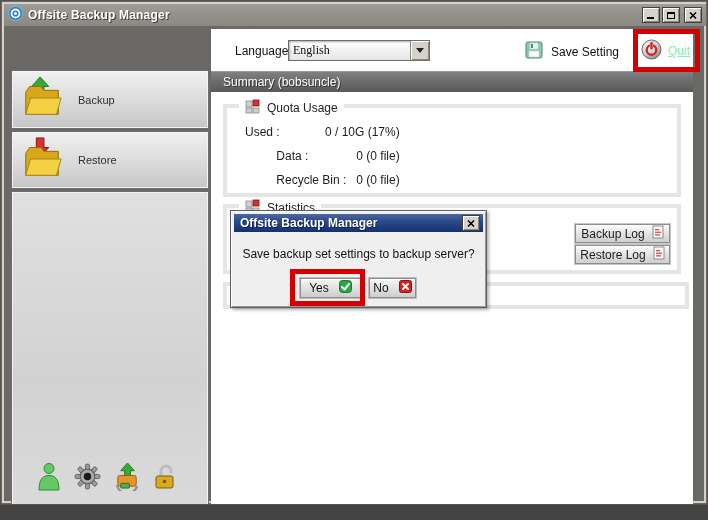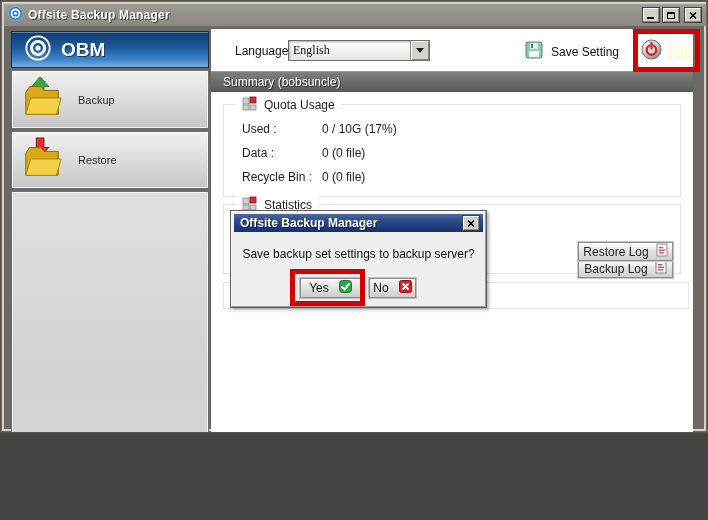--- a/index.html
+++ b/index.html
@@ -1,17 +1,17 @@
 <!DOCTYPE html>
 <html><head>
 <meta charset="utf-8">
 <style>
   html,body{margin:0;padding:0;}
   body{font-family:"Liberation Sans",sans-serif;font-size:12px;color:#111;background:#444;}
-  #window{position:relative;width:708px;height:433px;background:#6b6966;overflow:hidden;
+  #window{position:relative;width:708px;height:505px;background:#6b6966;overflow:hidden;
           border:1px solid #56534f;box-sizing:border-box;}
   .frame-light{position:absolute;inset:1px;border:2px solid #d5d1c9;pointer-events:none;z-index:0;}
 
   
   .titlebar{position:absolute;left:3px;top:3px;width:702px;height:22px;
     background:linear-gradient(180deg,#a09c96 0%,#95918b 45%,#8c8882 100%);
     display:flex;align-items:center;padding:0 4px;box-sizing:border-box;z-index:2;}
   .titlebar .title{color:#fff;font-weight:bold;font-size:12px;margin-left:5px;
     text-shadow:1px 1px 0 rgba(40,40,40,.8);letter-spacing:.2px;}
   .win-controls{margin-left:auto;display:flex;gap:2px;}
@@ -46,42 +46,42 @@
     border:1px solid #6f6f6f;box-sizing:border-box;display:flex;cursor:pointer;
     box-shadow:inset 1px 1px 2px #adadad;background:linear-gradient(180deg,#ffffff,#e6e6e6);}
   .combo .value{flex:1;padding:2px 4px;font-family:Liberation Serif, serif;}
   .combo .arrow-btn{width:18px;background:#d6d2ca;border-left:1px solid #8a8680;
     box-shadow:inset 1px 1px 0 #fff, inset -1px -1px 0 #8a8680;
     display:flex;align-items:center;justify-content:center;}
   .tri-down{width:0;height:0;border-left:4px solid transparent;border-right:4px solid transparent;
     border-top:5px solid #222;}
   .save-group{position:absolute;left:524px;top:40px;display:flex;align-items:center;gap:8px;z-index:2;cursor:pointer;}
   .quit-group{position:absolute;left:640px;top:38px;display:flex;align-items:center;gap:6px;z-index:2;cursor:pointer;}
-  .quit-group .qlbl{text-decoration:underline;color:#fef9c3;}
+  .quit-group .qlbl{text-decoration:underline;color:#86efac;}
 
   .summary-bar{position:absolute;left:210px;top:70px;width:482px;height:21px;z-index:2;
     background:linear-gradient(180deg,#828282 0%,#6c6c6c 50%,#595959 100%);
     box-shadow:inset 0 1px 0 #9a9a9a;display:flex;align-items:center;padding-left:12px;box-sizing:border-box;}
   .summary-bar span{color:#fff;text-shadow:1px 1px 0 rgba(30,30,30,.7);}
 
-  .fieldset{position:absolute;border:1px solid #e5e5e5;box-sizing:border-box;z-index:2;}
+  .fieldset{position:absolute;border:4px solid #e5e5e5;box-sizing:border-box;z-index:2;}
   .fs-quota{left:222px;top:103px;width:458px;height:93px;}
   .fs-stats{left:222px;top:203px;width:458px;height:70px;}
   .fs-empty{left:222px;top:281px;width:466px;height:27px;}
   .legend{position:absolute;top:-9px;left:12px;background:#fff;padding:0 6px;
     display:flex;align-items:center;gap:7px;color:#222;}
   .quota-rows{position:absolute;left:18px;top:12px;}
-  .qrow{display:flex;height:24px;align-items:center;}
+  .qrow{display:flex;height:24px;align-items:center;justify-content:flex-end;}
   .qrow .ql{width:80px;color:#1c1c1c;}
   .qrow .qv{color:#1c1c1c;}
   .log-btn{position:absolute;right:7px;width:95px;height:19px;box-sizing:border-box;cursor:pointer;
     background:linear-gradient(180deg,#fdfdfd 0%,#e3e3e3 50%,#cfcfcf 100%);
     border:1px solid #8d8d8d;box-shadow:0 0 0 1px #c7c7c7, inset 0 1px 0 #fff;
     display:flex;align-items:center;justify-content:center;gap:7px;color:#1c1c1c;}
-  .log-btn.b1{top:16px;margin-top:38px;} .log-btn.b2{top:37px;}
+  .log-btn.b1{top:16px;} .log-btn.b2{top:37px;}
 
   
   .dialog{position:absolute;left:229px;top:209px;width:257px;height:98px;z-index:10;
     background:#efefef;border:1px solid #5e5e5e;box-sizing:border-box;padding:3px;
     box-shadow:inset 1px 1px 0 #fbfbfb, inset -1px -1px 0 #979797, 2px 2px 3px rgba(0,0,0,.3);}
   .dlg-titlebar{height:18px;background:linear-gradient(180deg,#4c699f 0%,#2c4a8c 40%,#16306e 100%);
     display:flex;align-items:center;padding:0 3px 0 6px;}
   .dlg-titlebar .dtitle{color:#fff;font-weight:bold;font-size:12px;text-shadow:1px 1px 0 rgba(0,0,30,.5);}
   .dlg-close{margin-left:auto;width:16px;height:14px;background:#d6d2ca;border:1px solid #404040;
     box-shadow:inset 1px 1px 0 #fff, inset -1px -1px 0 #8a8680;
@@ -127,30 +127,20 @@
           </svg>
       </div>
       <div class="win-btn close">
         <svg width="8" height="7" viewBox="0 0 8 7">
             <path d="M1 0.5 L7 6.5 M7 0.5 L1 6.5" stroke="#000" stroke-width="1.5"></path>
           </svg>
       </div>
     </div>
   </div>
 
-  <div class="panel obm-panel">
-    <span>
-      <svg width="28" height="28" viewBox="0 0 30 30">
-        <circle cx="15" cy="15" r="12.5" fill="none" stroke="#fff" stroke-width="2"></circle>
-        <circle cx="15" cy="15" r="7" fill="none" stroke="#fff" stroke-width="3.2"></circle>
-        <circle cx="15" cy="15" r="2.8" fill="#fff"></circle>
-      </svg>
-    </span>
-    <span class="obm-text">OBM</span>
-  </div>
 
   <div class="panel side-btn backup-panel">
     <span>
       <svg width="44" height="44" viewBox="0 0 46 46">
         <path d="M20 1 L29 11 H24 V21 H16 V11 H11 Z" fill="#38a838" stroke="#1e7a1e" stroke-width="1"></path>
         <path d="M5 17 L9 11 H21 L24 15 H39 V40 H5 Z" fill="#d8a81a" stroke="#8a6c08" stroke-width="1"></path>
         <path d="M5 40 L10 23 H42 L37 40 Z" fill="#f4d044" stroke="#a8841a" stroke-width="1"></path>
       </svg>
     </span>
     <span class="lbl">Backup</span>

